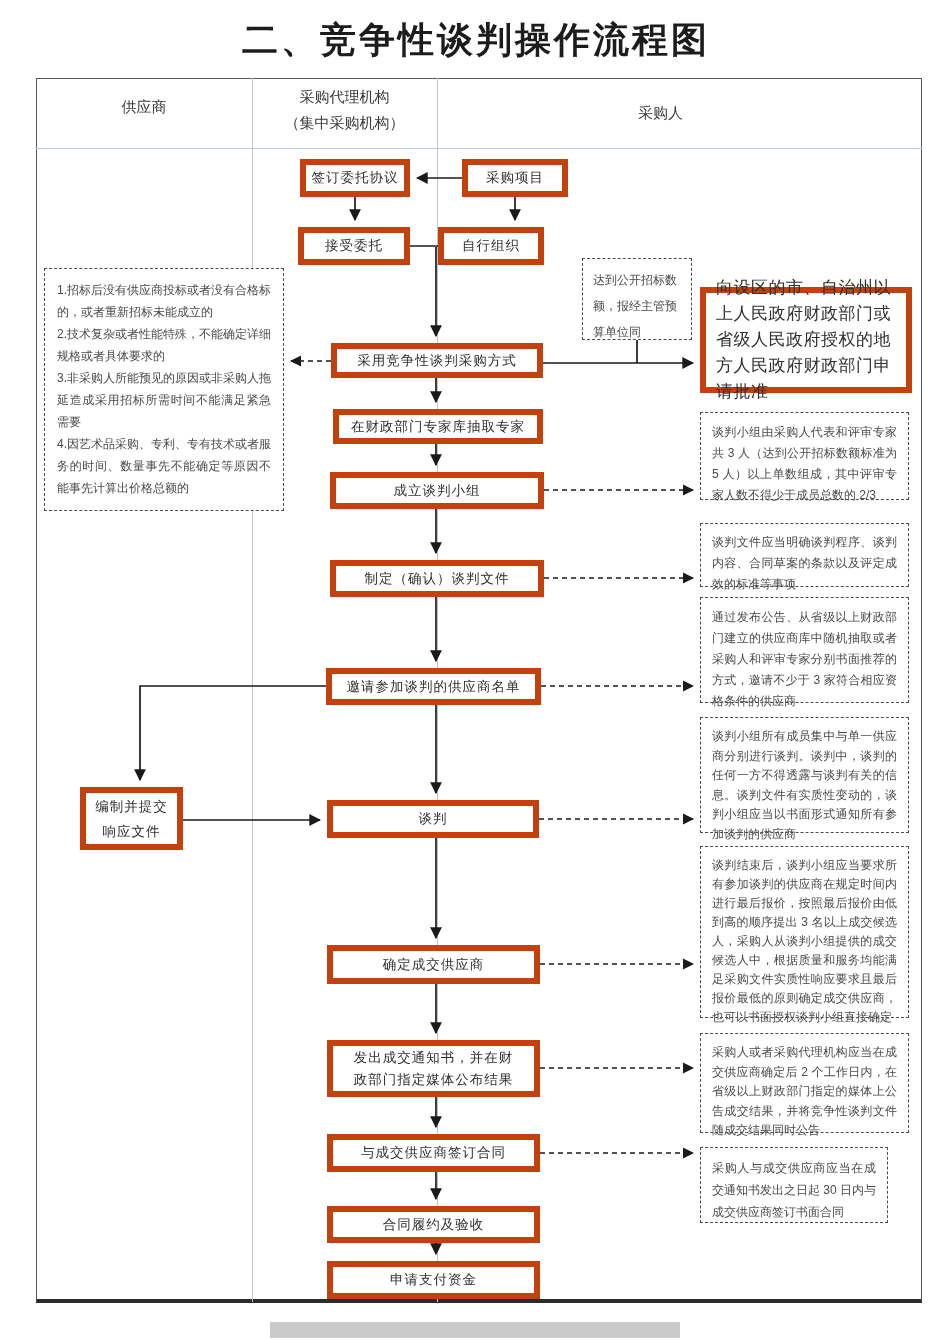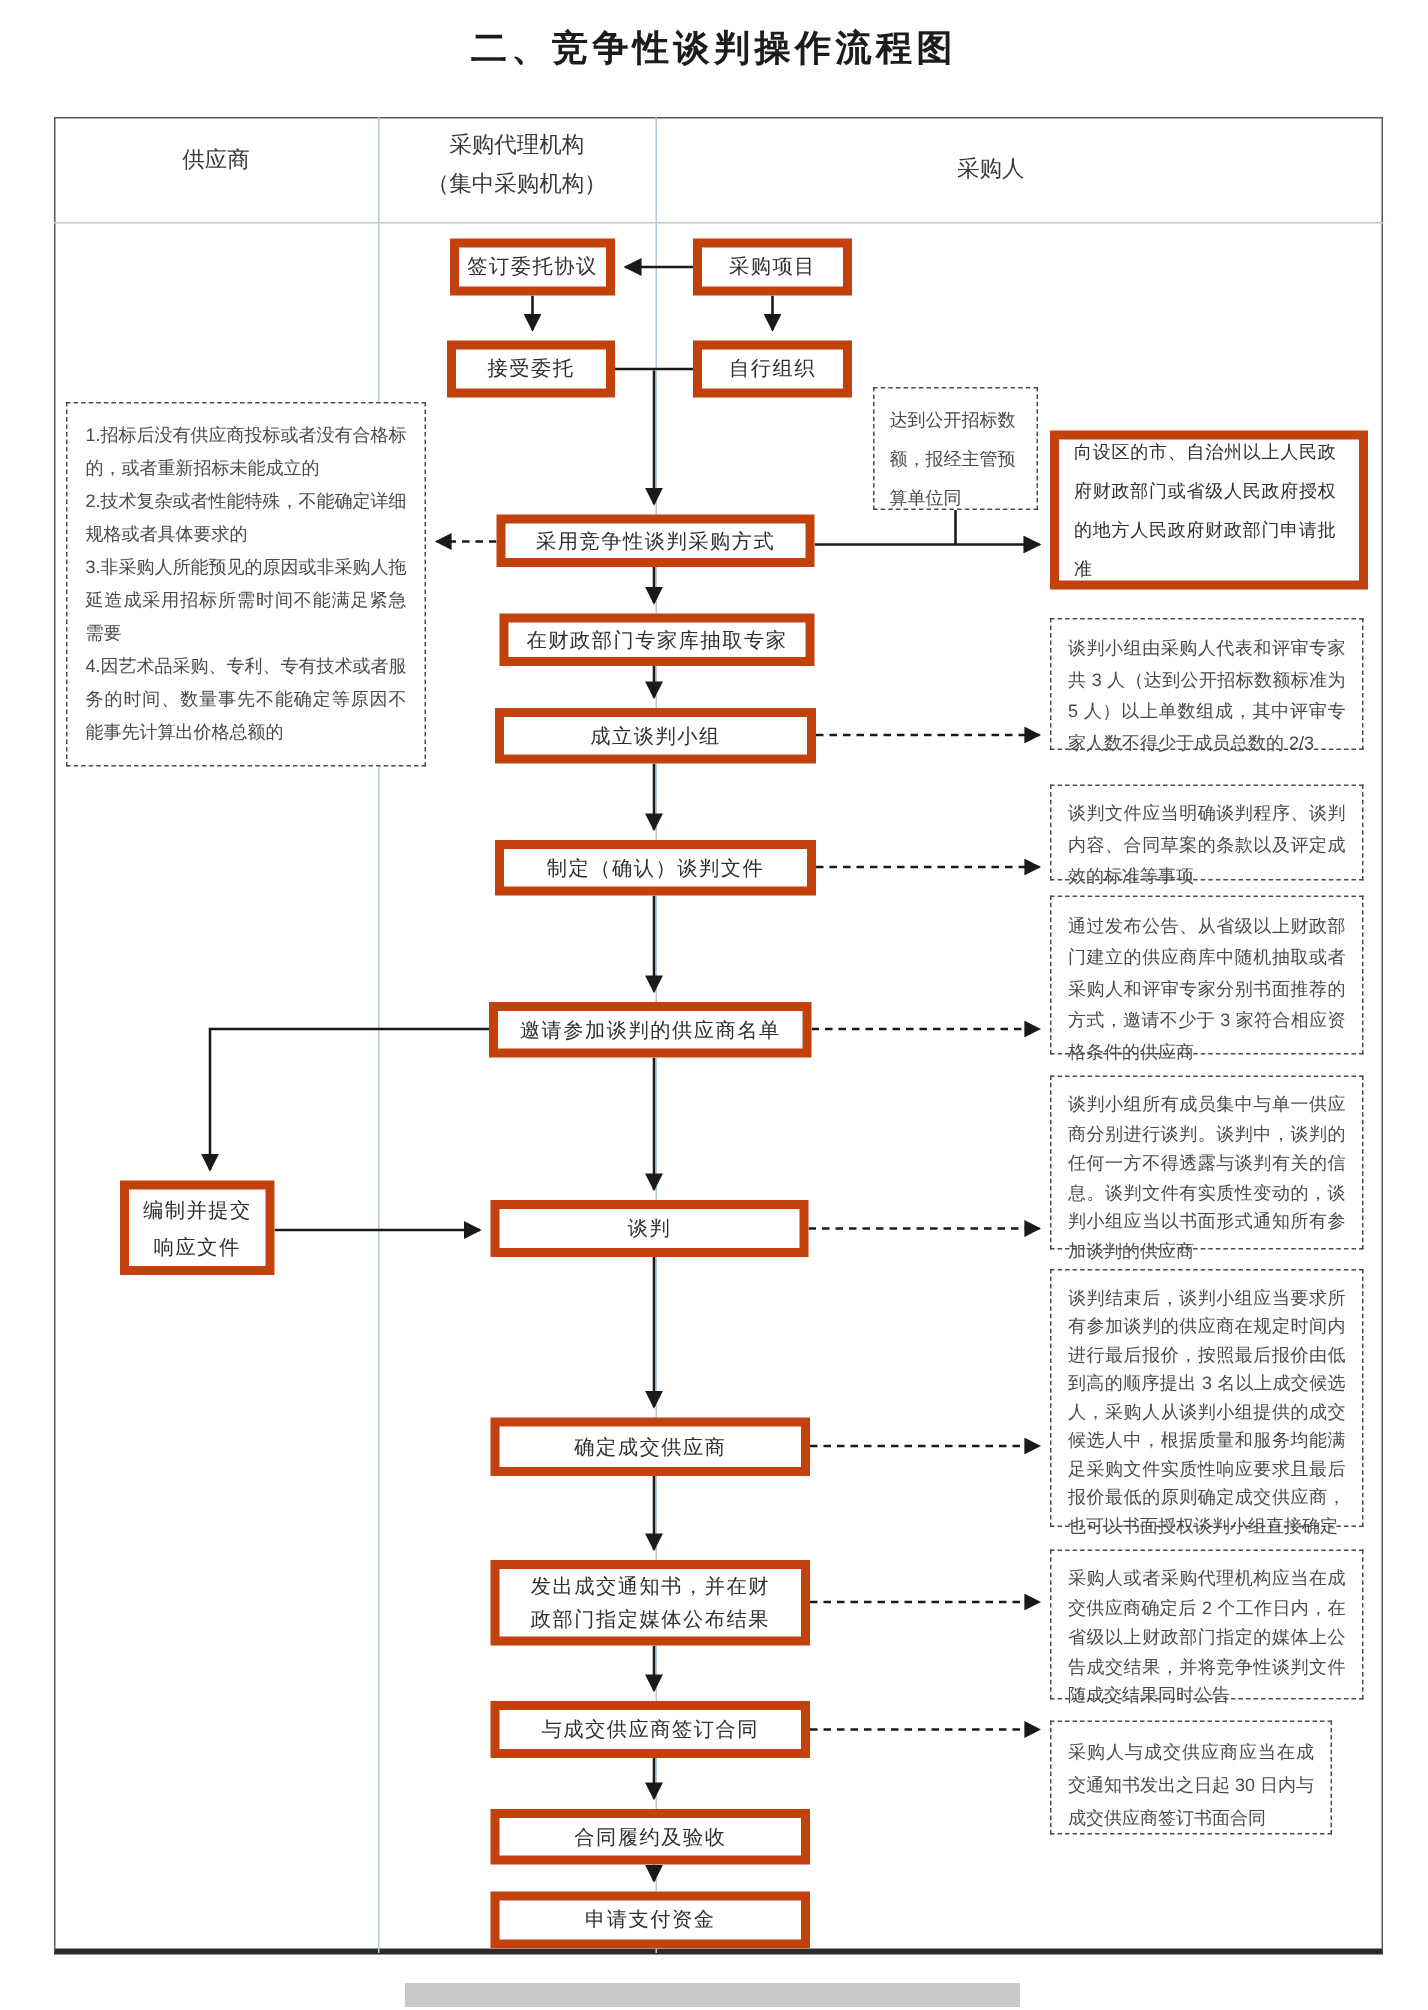--- a/index.html
+++ b/index.html
@@ -5,40 +5,40 @@
   * { margin:0; padding:0; box-sizing:border-box; }
   html,body { background:#ffffff; }
   .page {
     position:relative; width:952px; height:1340px; margin:0 auto;
     background:#ffffff; overflow:hidden;
     font-family:"Liberation Sans","DejaVu Sans",sans-serif;
     color:#333333;
   }
   .title {
     position:absolute; left:0; top:16px; width:952px;
-    text-align:center; font-size:24px; font-weight:bold;
+    text-align:center; font-size:36px; font-weight:bold;
     letter-spacing:3px; color:#1c1c1c;
   }
   .frame {
     position:absolute; left:36px; top:78px; width:886px; height:1225px;
     border:1px solid #555a5e; border-bottom:4px solid #2b2b2b;
   }
   .vline { position:absolute; top:78px; width:1px; height:1224px; background:#b9c8d6; z-index:0; }
   .hline { position:absolute; left:36px; top:148px; width:886px; height:1px; background:#b9c8d6; z-index:0; }
   .colhead {
     position:absolute; text-align:center; font-size:15px; color:#3a3a3a;
     line-height:26px; z-index:2;
   }
   svg.wires { position:absolute; left:0; top:0; z-index:1; }
   .pbox {
     position:absolute; background:#ffffff; border:6px solid #c2410c;
     display:flex; align-items:center; justify-content:center; text-align:center;
     font-size:13.5px; letter-spacing:1px; color:#2f2f2f; z-index:2; line-height:22px;
   }
-  .pbox.lefttext { justify-content:flex-start; text-align:left; padding:8px 10px; letter-spacing:0.5px; line-height:26px; font-size:12px; }
+  .pbox.lefttext { justify-content:flex-start; text-align:left; padding:8px 10px; letter-spacing:0.5px; line-height:26px; font-size:17px; }
   .nbox {
     position:absolute; background:#ffffff; border:1.6px dashed #4c4c4c;
     font-size:12px; color:#4a4a4a; z-index:2; text-align:justify;
   }
   .preline { white-space:pre-line; }
   .strip { position:absolute; left:270px; top:1322px; width:410px; height:16px; background:#c9c9c9; z-index:0; }
 </style>
 </head>
 <body>
 
@@ -92,21 +92,21 @@
       <path d="M539,819 L693,819" marker-end="url(#arr)"></path>
       <path d="M540,964 L693,964" marker-end="url(#arr)"></path>
       <path d="M540,1068 L693,1068" marker-end="url(#arr)"></path>
       <path d="M540,1153 L693,1153" marker-end="url(#arr)"></path>
     </g>
   </svg>
 
   <div class="pbox" style="left:300px;top:159px;width:110px;height:38px">签订委托协议</div>
   <div class="pbox" style="left:462px;top:159px;width:106px;height:38px">采购项目</div>
   <div class="pbox" style="left:298px;top:227px;width:112px;height:38px">接受委托</div>
-  <div class="pbox" style="left:462px;top:227px;width:106px;height:38px">自行组织</div>
+  <div class="pbox" style="left:438px;top:227px;width:106px;height:38px">自行组织</div>
   <div class="pbox" style="left:331px;top:343px;width:212px;height:35px">采用竞争性谈判采购方式</div>
   <div class="pbox" style="left:333px;top:409px;width:210px;height:35px">在财政部门专家库抽取专家</div>
   <div class="pbox" style="left:330px;top:472px;width:214px;height:37px">成立谈判小组</div>
   <div class="pbox" style="left:330px;top:560px;width:214px;height:37px">制定（确认）谈判文件</div>
   <div class="pbox" style="left:326px;top:668px;width:215px;height:37px">邀请参加谈判的供应商名单</div>
   <div class="pbox preline" style="left:80px;top:787px;width:103px;height:63px;line-height:25px">编制并提交
 响应文件</div>
   <div class="pbox" style="left:327px;top:800px;width:212px;height:38px">谈判</div>
   <div class="pbox" style="left:327px;top:945px;width:213px;height:39px">确定成交供应商</div>
   <div class="pbox" style="left:327px;top:1040px;width:213px;height:57px;padding:0 14px">发出成交通知书，并在财政部门指定媒体公布结果</div>

